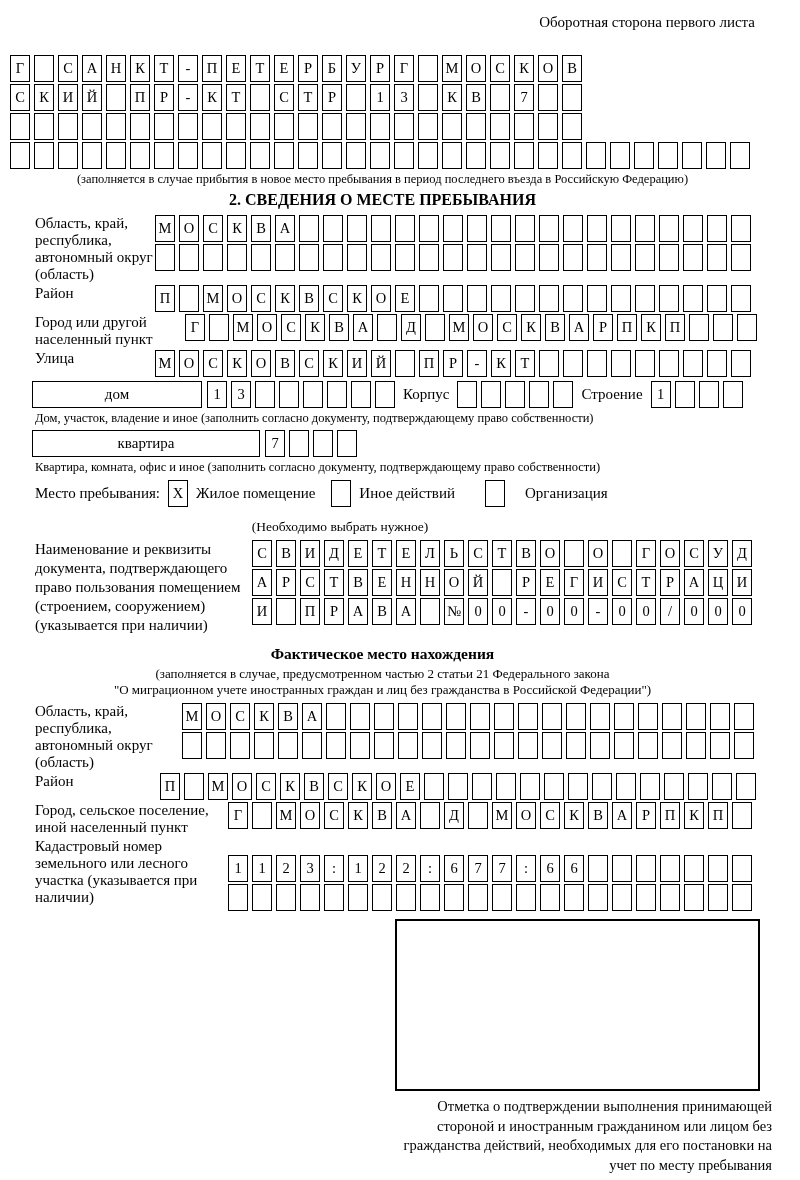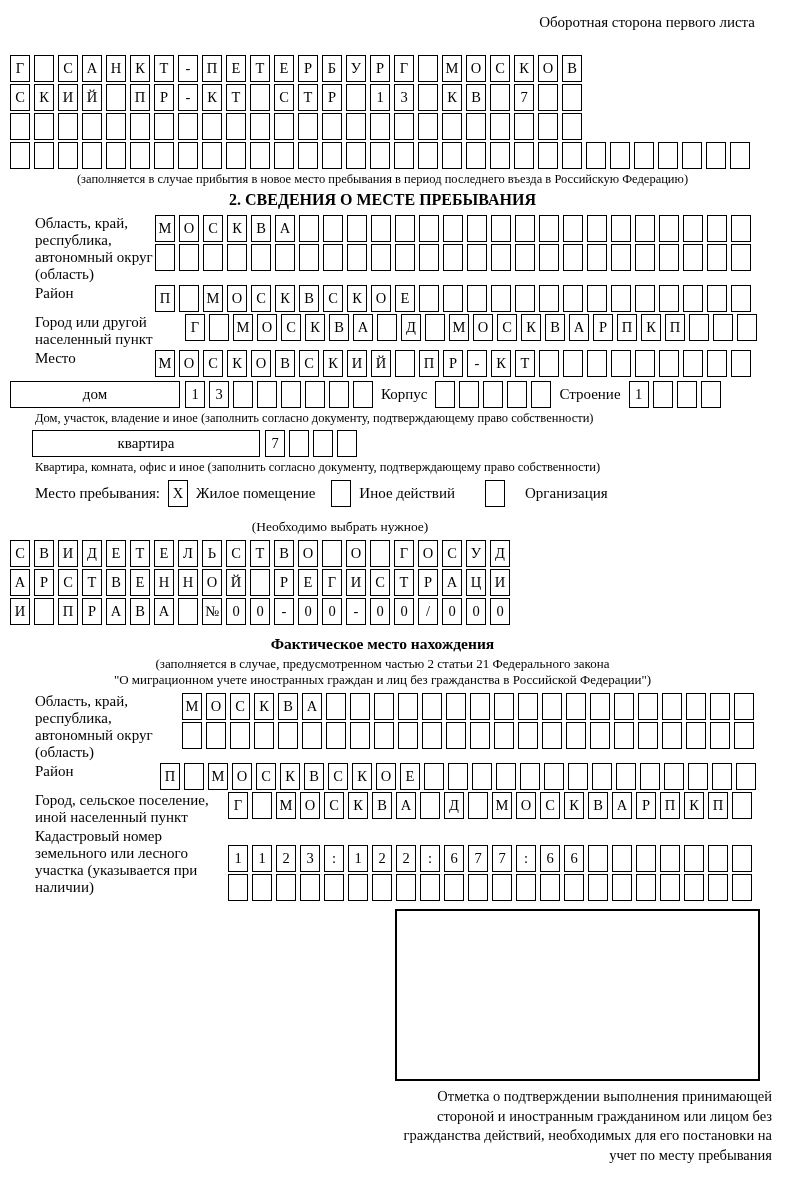--- a/index.html
+++ b/index.html
@@ -289,21 +289,21 @@
         <span class="cbox">П</span>
         <span class="cbox">К</span>
         <span class="cbox">П</span>
         <span class="cbox"></span>
         <span class="cbox"></span>
         <span class="cbox"></span>
       </div>
   </div>
 
   <div class="field">
-    <div class="f-label w145">Место</div>
+    <div class="f-label w145">Улица</div>
     <div class="boxrow">
         <span class="cbox">М</span>
         <span class="cbox">О</span>
         <span class="cbox">С</span>
         <span class="cbox">К</span>
         <span class="cbox">О</span>
         <span class="cbox">В</span>
         <span class="cbox">С</span>
         <span class="cbox">К</span>
         <span class="cbox">И</span>
@@ -319,21 +319,21 @@
         <span class="cbox"></span>
         <span class="cbox"></span>
         <span class="cbox"></span>
         <span class="cbox"></span>
         <span class="cbox"></span>
         <span class="cbox"></span>
         <span class="cbox"></span>
       </div>
   </div>
 
-  <div class="inline-line" style="">
+  <div class="inline-line" style="margin-left:22px">
     <div class="type-box" style="width:170px">дом</div>
     <div class="gap8" style="width:5px"></div>
     <div class="boxrow">
         <span class="cbox">1</span>
         <span class="cbox">3</span>
         <span class="cbox"></span>
         <span class="cbox"></span>
         <span class="cbox"></span>
         <span class="cbox"></span>
         <span class="cbox"></span>
@@ -378,20 +378,21 @@
     <span class="cbox">X</span>
     <span class="lbl">Жилое помещение</span>
     <span class="cbox" style="margin-left:16px"></span>
     <span class="lbl">Иное действий</span>
     <span class="cbox" style="margin-left:30px;margin-right:20px"></span>
     <span class="lbl">Организация</span>
   </div>
   <div class="note-center">(Необходимо выбрать нужное)</div>
 
   <div class="field" style="margin-top:5px">
+    <div class="f-label w242" style="line-height:19px">Наименование и реквизиты документа, подтверждающего право пользования помещением (строением, сооружением) (указывается при наличии)</div>
     <div class="rowstack">
       <div class="boxrow">
           <span class="cbox">С</span>
           <span class="cbox">В</span>
           <span class="cbox">И</span>
           <span class="cbox">Д</span>
           <span class="cbox">Е</span>
           <span class="cbox">Т</span>
           <span class="cbox">Е</span>
           <span class="cbox">Л</span>

